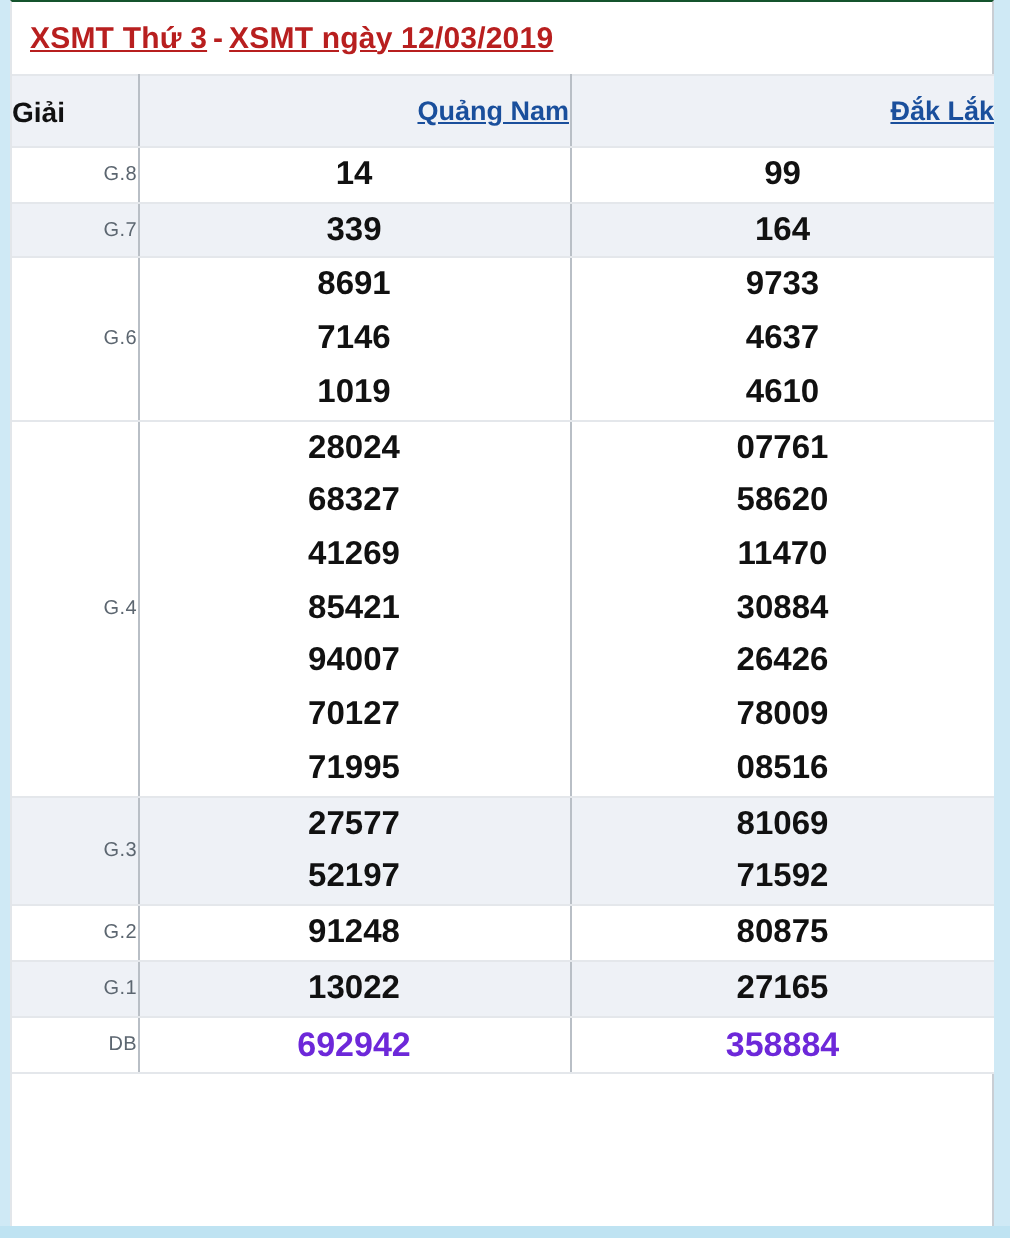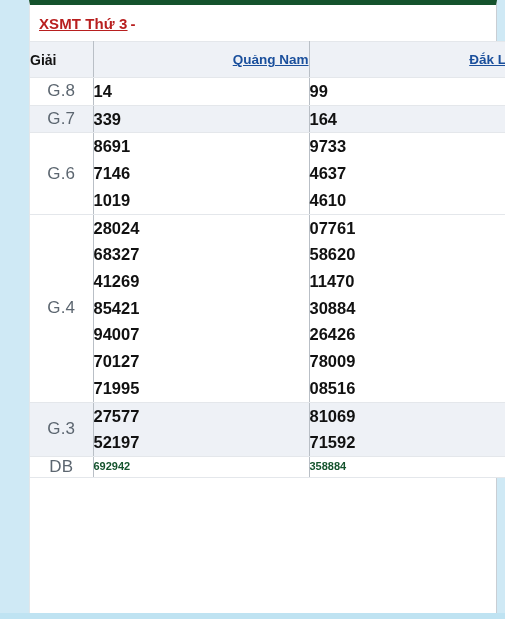--- a/index.html
+++ b/index.html
@@ -22,22 +22,21 @@
     background: #cfe9f5;
     padding: 0 8px 0 5px;
   }
 
   .inner {
     background: #ffffff;
     height: 616px;
     box-sizing: border-box;
     border-left: 1px solid #e2e6ea;
     border-right: 1px solid #c9ced4;
-    border-top: 5px solid #14532d;
-    margin-left: 24px;
+    border-top: 1px solid #14532d;
   }
 
   
   .title-bar {
     height: 36px;
     display: flex;
     align-items: center;
     padding-left: 9px;
     box-sizing: border-box;
     background: #ffffff;
@@ -101,39 +100,40 @@
     font-weight: bold;
     text-decoration: underline;
     font-size: 13.5px;
   }
 
   tbody tr.row-alt { background: #eef1f6; }
   tbody tr.row-plain { background: #ffffff; }
 
   td.prize-cell {
     color: #5c6670;
-    font-size: 17px;
-    text-align: center;
+    font-size: 10px;
+    text-align: right;
     padding-left: 11px;
     vertical-align: top;
     padding-top: 8px;
     letter-spacing: .2px;
   }
   td.num-cell {
+    text-align: center;
     color: #111111;
     font-weight: bold;
     font-size: 16.5px;
     padding: 4px 0 5px 0;
     line-height: 1.62;
   }
   td.num-cell .n { display: block; }
 
   tr.db td.num-cell {
-    color: #14532d;
-    font-size: 11px;
+    color: #6d28d9;
+    font-size: 17px;
   }
   tr.db td.prize-cell { color: #5c6670; }
 
   .bottom-strip {
     position: absolute;
     left: 0;
     bottom: 0;
     width: 505px;
     height: 6px;
     background: #bfe3f2;
@@ -141,20 +141,21 @@
 </style>
 </head>
 <body>
 
 <div class="page">
   <div class="inner">
 
     <div class="title-bar">
       <a href="#" class="title-link">XSMT Thứ 3</a>
       <span class="title-sep">-</span>
+      <a href="#" class="title-link">XSMT ngày 12/03/2019</a>
     </div>
 
     <table class="result">
       <colgroup>
         <col class="c-prize">
         <col class="c-prov1">
         <col class="c-prov2">
       </colgroup>
       <thead>
         <tr>
@@ -224,20 +225,38 @@
             <td class="prize-cell">G.3</td>
             <td class="num-cell prov-1">
               <span class="n">27577</span>
               <span class="n">52197</span>
             </td>
             <td class="num-cell">
               <span class="n">81069</span>
               <span class="n">71592</span>
             </td>
           </tr>
+          <tr class="row-plain">
+            <td class="prize-cell">G.2</td>
+            <td class="num-cell prov-1">
+              <span class="n">91248</span>
+            </td>
+            <td class="num-cell">
+              <span class="n">80875</span>
+            </td>
+          </tr>
+          <tr class="row-alt">
+            <td class="prize-cell">G.1</td>
+            <td class="num-cell prov-1">
+              <span class="n">13022</span>
+            </td>
+            <td class="num-cell">
+              <span class="n">27165</span>
+            </td>
+          </tr>
           <tr class="row-plain db">
             <td class="prize-cell">DB</td>
             <td class="num-cell prov-1">
               <span class="n">692942</span>
             </td>
             <td class="num-cell">
               <span class="n">358884</span>
             </td>
           </tr>
         </tbody>

